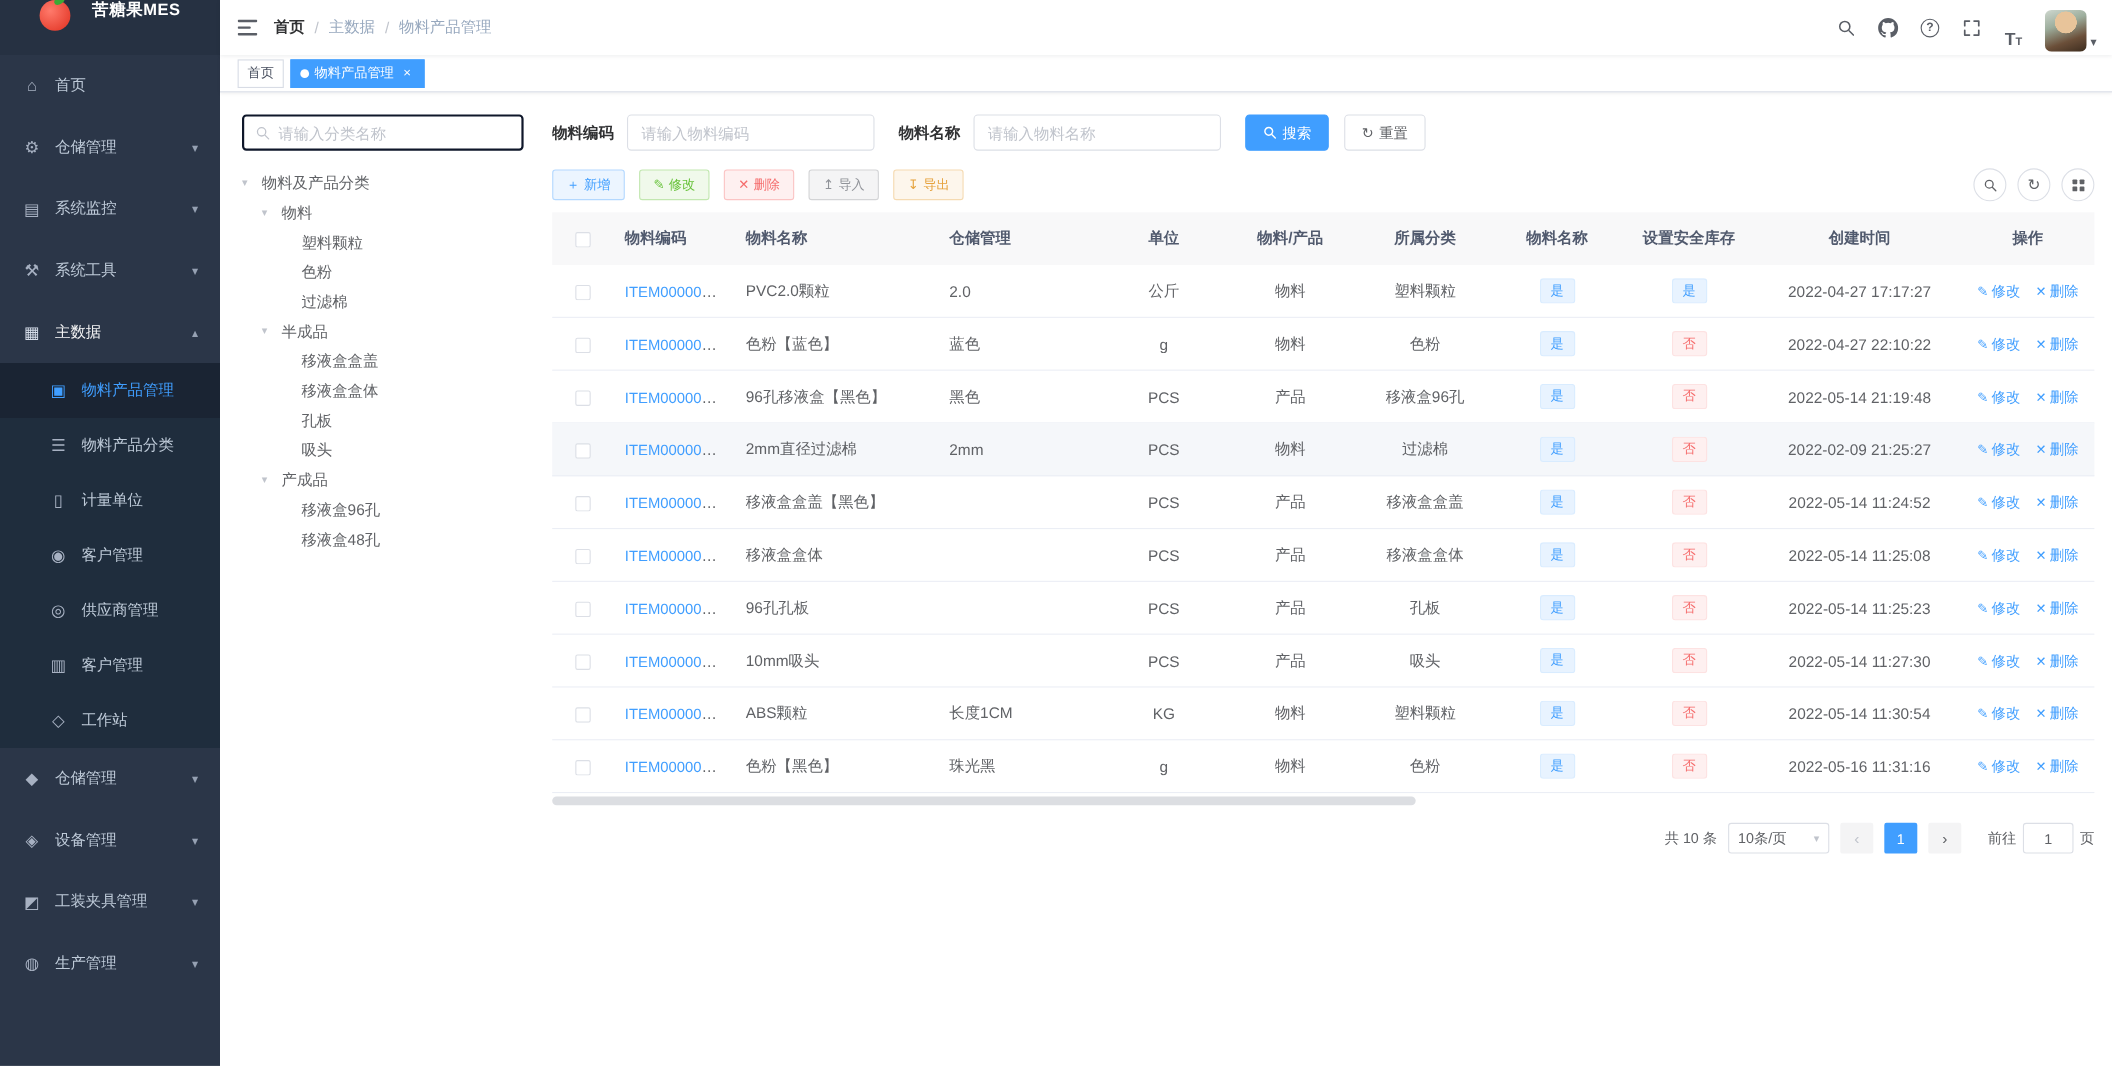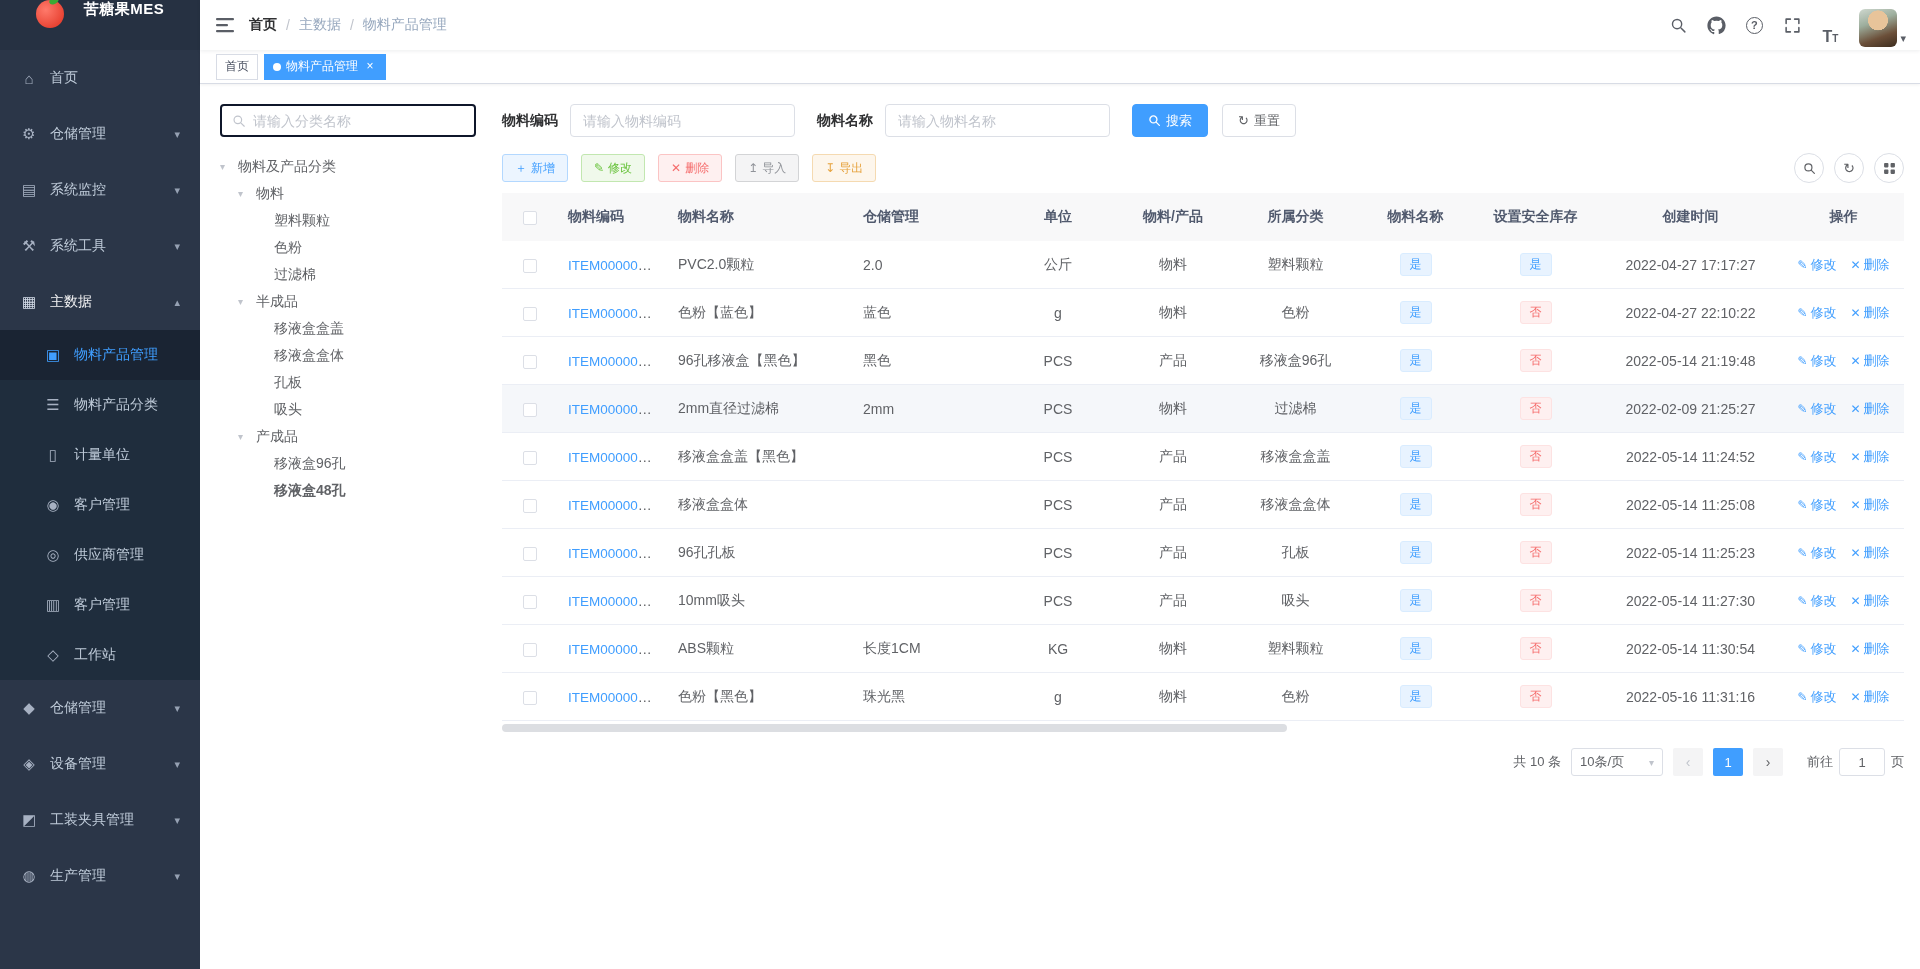--- a/index.html
+++ b/index.html
@@ -356,21 +356,21 @@
             <div class="tnode branch" style="padding-left: 18px;">
               <span class="tcaret">▾</span>
               <span class="tlabel">产成品</span>
             </div>
 
             <div class="tnode leaf" style="padding-left: 36px;">
               <span class="tcaret">▾</span>
               <span class="tlabel">移液盒96孔</span>
             </div>
 
-            <div class="tnode leaf" style="padding-left: 36px; font-weight: bold;">
+            <div class="tnode leaf" style="padding-left: 36px;">
               <span class="tcaret">▾</span>
               <span class="tlabel">移液盒48孔</span>
             </div>
           </div>
       </div>
 
       <div class="table-panel">
 
         <div class="filter-row">
           <span class="f-label">物料编码</span>

